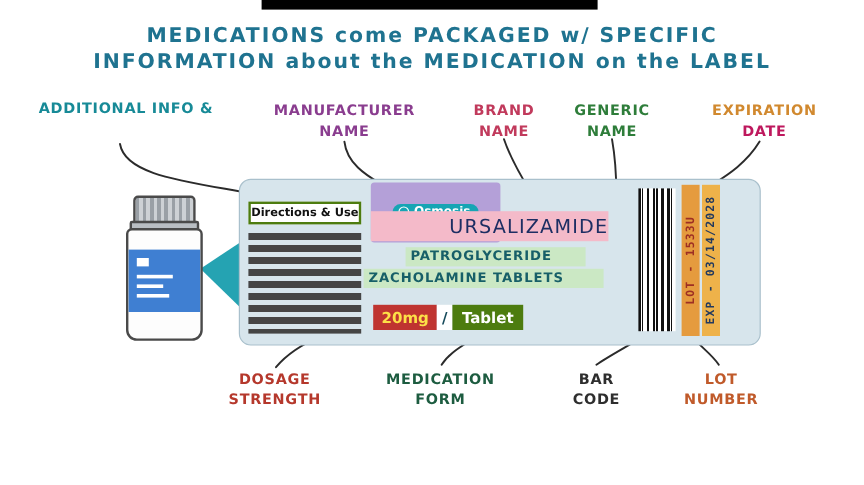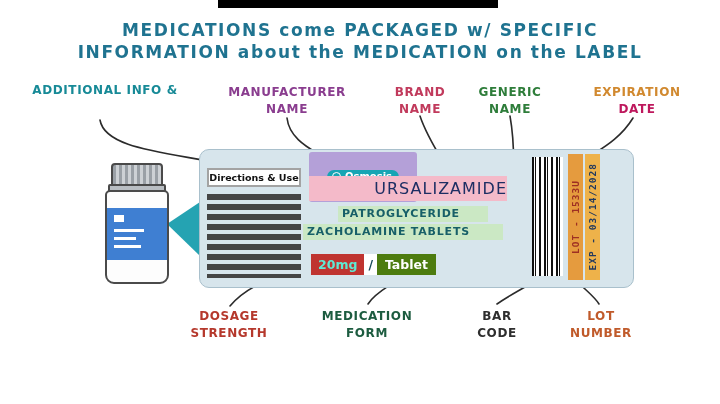--- a/index.html
+++ b/index.html
@@ -33,39 +33,39 @@
   .bl-mark{position:absolute;background:#ffffff;}
   .bl-sq{left:7px;top:7px;width:10px;height:7px;}
   .bl-l1{left:7px;top:21px;width:30px;height:3px;}
   .bl-l2{left:7px;top:29px;width:22px;height:3px;}
   .bl-l3{left:7px;top:37px;width:27px;height:3px;}
 
   
   .medlabel{position:absolute;left:199px;top:149px;width:433px;height:137px;background:#d7e5ec;
             border:1px solid #a9c0cc;border-radius:10px;}
   .dirbox{position:absolute;left:7px;top:18px;width:94px;height:19px;background:#ffffff;
-          border:2px solid #a3a3a3;box-sizing:border-box;text-align:center;
+          border:2px solid #4d7c0f;box-sizing:border-box;text-align:center;
           font-size:9.5px;font-weight:700;color:#111;line-height:15px;}
   .dirlines{position:absolute;left:7px;top:44px;width:94px;height:84px;
             background:repeating-linear-gradient(180deg,#454545 0 6px,rgba(0,0,0,0) 6px 10px);}
   .logo{position:absolute;left:109px;top:2px;background:#b4a0d8;border-radius:3px;padding:18px;}
   .logo-pill{display:flex;align-items:center;gap:4px;background:#16a5b4;border-radius:9px;
              color:#fff;font-size:10px;font-weight:700;padding:1px 7px 2px 5px;}
   .logo-dot{width:7px;height:7px;border:1.5px solid #fff;border-radius:50%;display:inline-block;}
   .brand{position:absolute;left:109px;top:26px;width:198px;height:25px;background:#f4bac9;
          color:#1d2e63;font-size:16px;font-weight:400;letter-spacing:1px;text-align:right;
          line-height:25px;}
   .generic{position:absolute;background:#cbe8c4;color:#175f68;font-size:11px;font-weight:700;
            letter-spacing:.8px;line-height:16px;height:16px;text-align:left;padding-left:4px;
            box-sizing:border-box;}
   .g1{left:109px;top:56px;width:150px;margin-left:29px;}
   .g2{left:103px;top:74px;width:200px;}
   .dose-row{position:absolute;left:111px;top:104px;height:21px;display:flex;align-items:stretch;
             font-size:12.5px;font-weight:700;line-height:21px;}
-  .dose{background:#bf3430;color:#5eead4;padding:0 7px;}
+  .dose{background:#bf3430;color:#fde047;padding:0 7px;}
   .slash{background:#ffffff;color:#164a5a;padding:0 4px;}
   .form{background:#17503c;color:#fff;padding:0 8px;}
   .barcode{position:absolute;left:332px;top:7px;width:31px;height:119px;background:
            repeating-linear-gradient(90deg,#101010 0 2px,#fff 2px 3px,#101010 3px 4px,
            #fff 4px 7px,#101010 7px 9px,#fff 9px 12px);}
   .strip{position:absolute;top:4px;width:15px;height:126px;display:flex;align-items:center;
          justify-content:center;}
   .lot-strip{left:368px;background:#e59b3e;}
   .exp-strip{left:385px;background:#eeb24a;}
   .vtext{writing-mode:vertical-rl;transform:rotate(180deg);font-family:"DejaVu Sans Mono",monospace;

